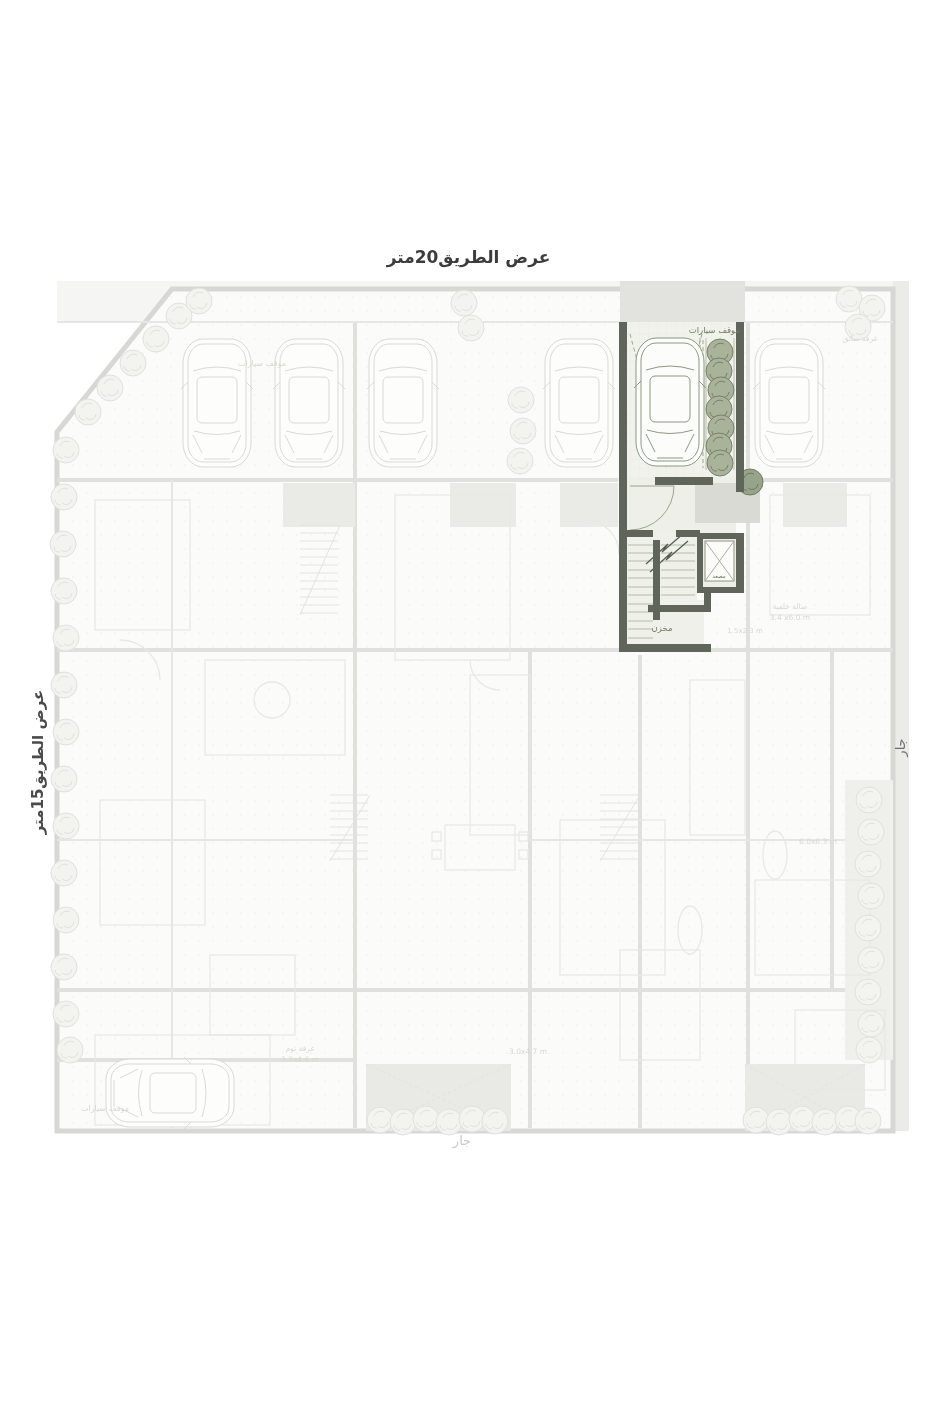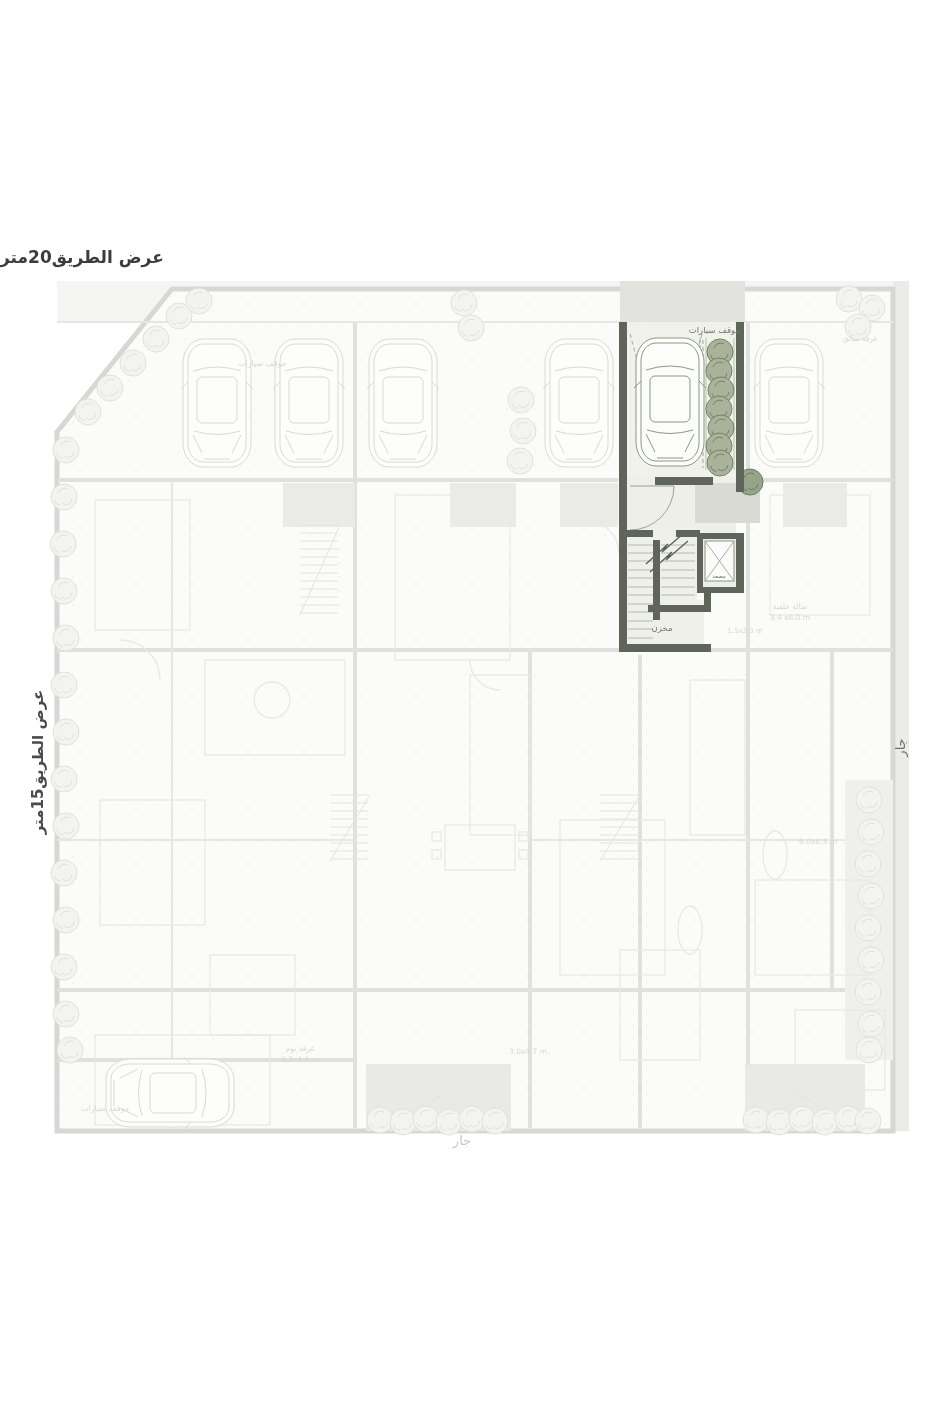--- a/index.html
+++ b/index.html
@@ -1,19 +1,19 @@
 <!DOCTYPE html>
 <html lang="ar"><head>
 <meta charset="utf-8">
 <style>
   html,body{margin:0;padding:0;width:937px;height:1406px;background:#ffffff;overflow:hidden;
     font-family:"DejaVu Sans",sans-serif;position:relative;}
   .stage{position:absolute;left:0;top:0;width:937px;height:1406px;}
   .lbl{position:absolute;white-space:nowrap;}
-  .lbl-top{left:0;top:247px;width:937px;font-size:17px;font-weight:bold;color:#3c3c3c;}
+  .lbl-top{left:0;top:247px;width:937px;text-align:center;font-size:17px;font-weight:bold;color:#3c3c3c;}
   .lbl-left{left:-37px;top:753px;width:150px;text-align:center;font-size:15px;font-weight:bold;color:#4a4a4a;
     transform:rotate(-90deg);transform-origin:center center;}
   .lbl-right{left:855px;top:740px;width:90px;text-align:center;font-size:13px;color:#6e6e6e;
     transform:rotate(-90deg);transform-origin:center center;}
   .lbl-bottom{left:392px;top:1133px;width:140px;text-align:center;font-size:13px;color:#c9c9c5;}
 
   
   svg text{font-family:"DejaVu Sans",sans-serif;}
   .ow{stroke:#d7d7d3;stroke-width:5;fill:none;}
   .fw{stroke:#e0e0dc;stroke-width:4;fill:none;}

